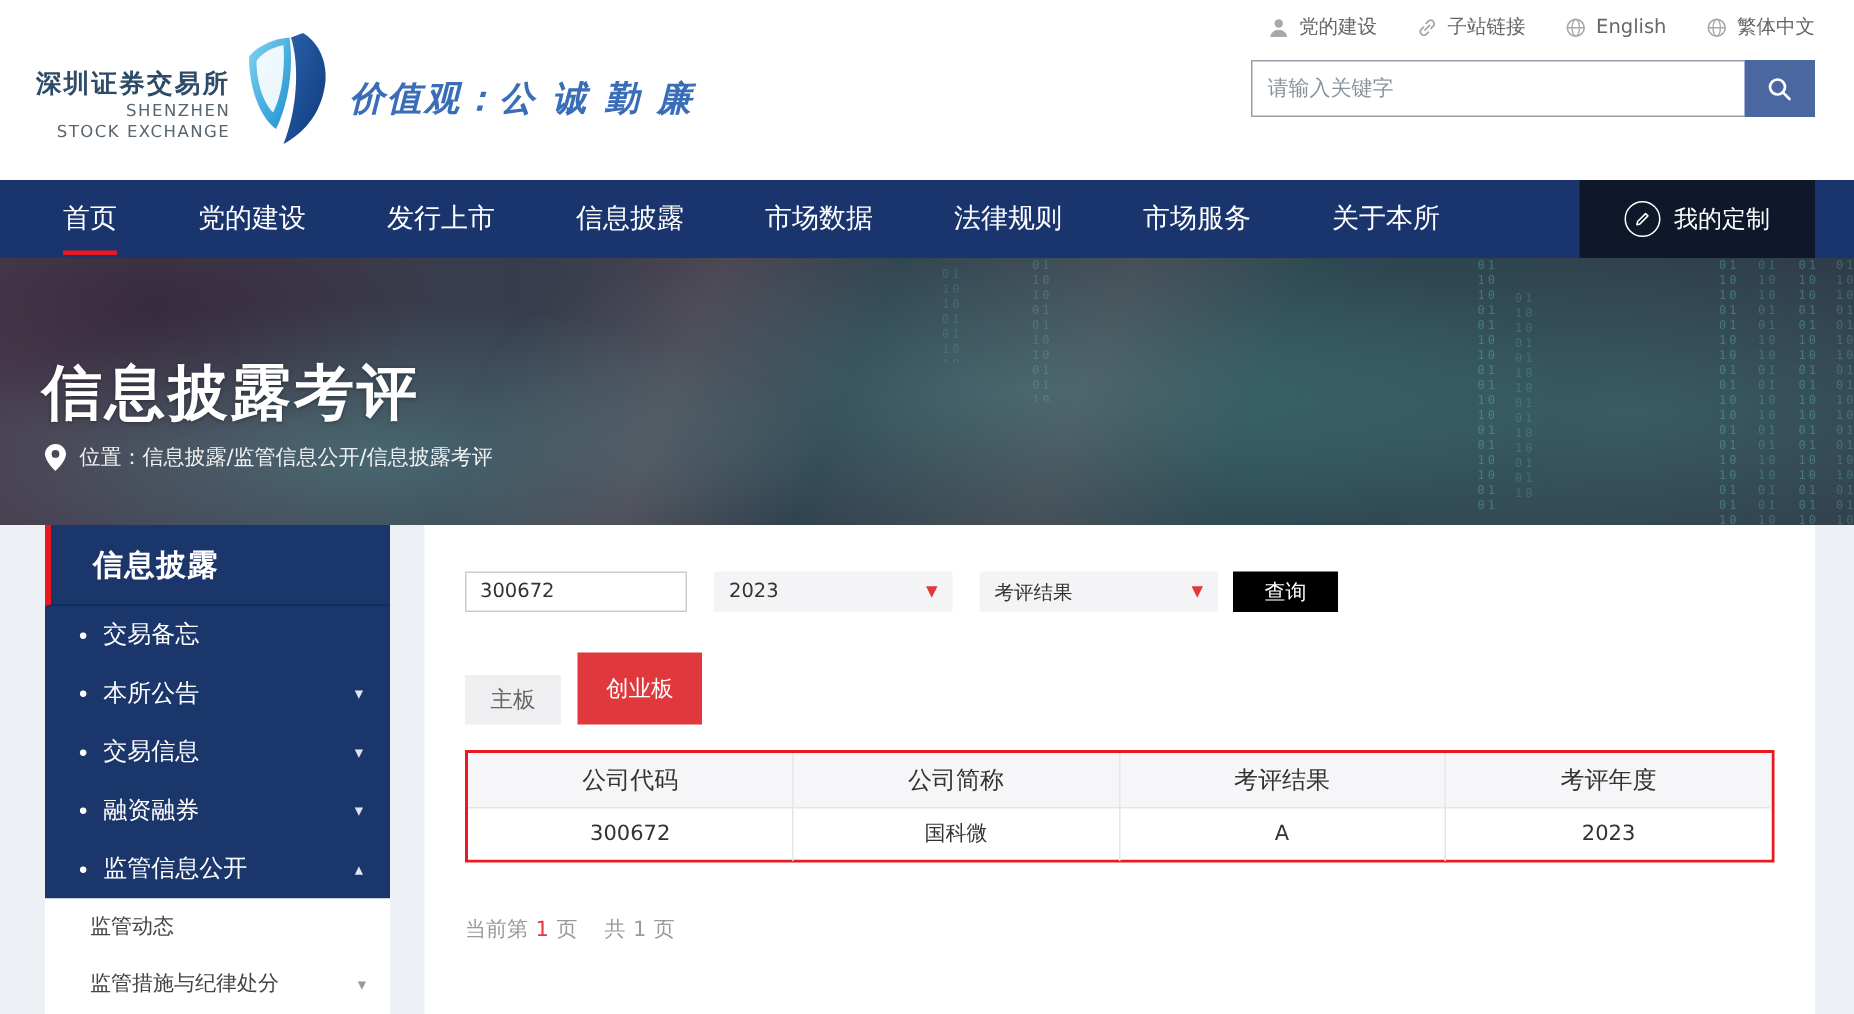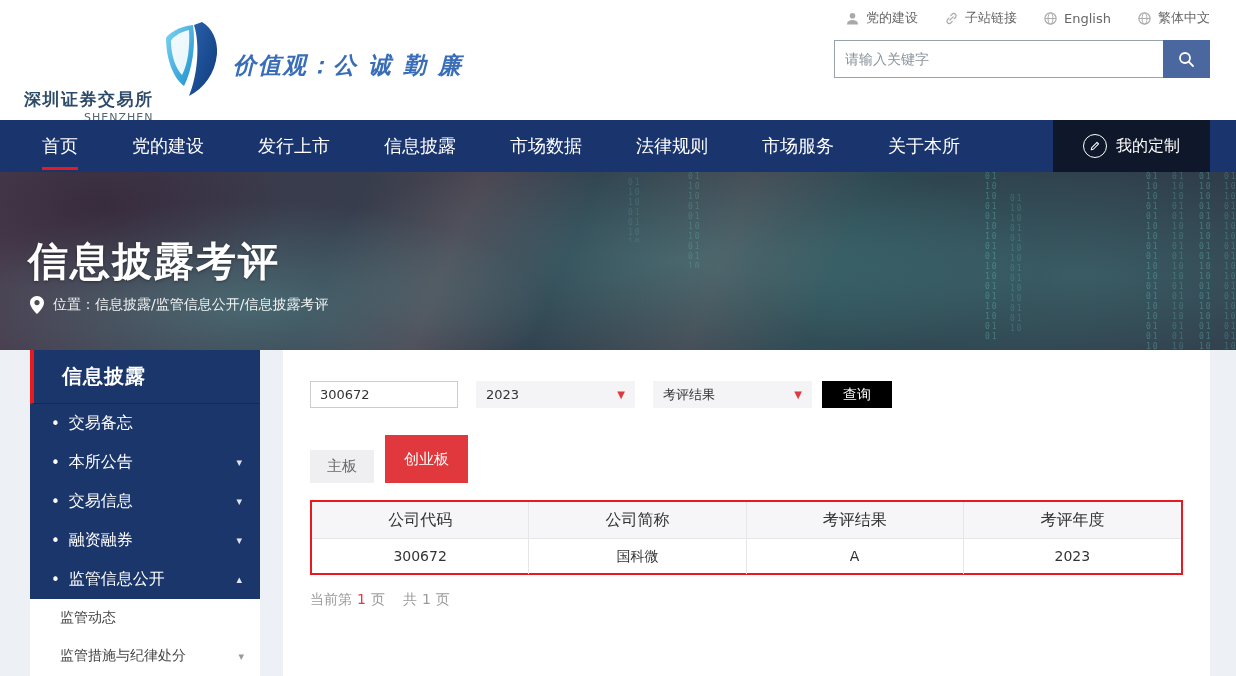--- a/index.html
+++ b/index.html
@@ -3,21 +3,21 @@
 <meta charset="utf-8">
 <style>
   * { margin:0; padding:0; box-sizing:border-box; }
   body { font-family:"DejaVu Sans","Liberation Sans",sans-serif; background:#fff; }
   .canvas { position:relative; width:1236px; height:676px; overflow:hidden; background:#fff; }
 
   
   .header { position:absolute; top:0; left:0; width:1236px; height:120px; background:#fff; }
   .logo { position:absolute; left:24px; top:22px; display:flex; align-items:flex-start; }
   .logo-text { display:flex; flex-direction:column; align-items:flex-end; margin-top:22px; }
-  .logo-cn { font-size:17px; font-weight:600; color:#2d4b68; letter-spacing:1.5px;margin-top:44px; }
+  .logo-cn { font-size:17px; font-weight:600; color:#2d4b68; letter-spacing:1.5px; }
   .logo-en { font-size:11px; color:#56656f; letter-spacing:1px; line-height:14px; }
   .logo-mark { margin-left:8px; }
   .slogan { position:absolute; left:233px; top:50px; font-family:"DejaVu Serif","Liberation Serif",serif;
             font-style:italic; font-weight:bold; font-size:23px; color:#3a6db8; letter-spacing:2px; }
   .top-links { position:absolute; top:9px; right:26px; display:flex; gap:26px; }
   .top-link { display:flex; align-items:center; gap:6px; font-size:13px; color:#666; cursor:pointer; }
   .search-bar { position:absolute; top:40px; right:26px; width:376px; height:38px; display:flex; }
   .search-input { flex:1; border:1px solid #98a2ad; border-right:none; padding:0 10px; font-size:14px; color:#333;
                   font-family:inherit; outline:none; }
   .search-input::placeholder { color:#8a939c; }
@@ -78,21 +78,21 @@
                font-size:14px; font-family:inherit; cursor:pointer; }
   .tabs { margin-top:27px; height:48px; display:flex; align-items:flex-end; gap:11px; }
   .tab { height:33px; line-height:33px; padding:0 17px; background:#efeff1; color:#666; font-size:15px; cursor:pointer; }
   .tab.active { height:48px; line-height:48px; padding:0 19px; background:#e0383c; color:#fff; }
   .table { margin-top:17px; border:2px solid #e8191f; }
   .trow { display:grid; grid-template-columns:repeat(4,1fr); text-align:center; }
   .trow.head { background:#f6f6f8; height:36px; line-height:36px; font-size:16px; color:#333; }
   .trow.body { background:#fff; height:35px; line-height:35px; font-size:14px; color:#333; border-top:1px solid #e6e6e9; }
   .tcell { border-right:1px solid #e6e6e9; }
   .tcell:last-child { border-right:none; }
-  .pagination { margin-top:16px; font-size:14px; color:#9a9a9a; }
+  .pagination { margin-top:36px; font-size:14px; color:#9a9a9a; }
   .pagination .cur { color:#e0383c; margin:0 5px; }
   .pagination .sep { margin-left:18px; }
   .pagination .num { margin:0 5px; }
 </style>
 </head>
 <body>
 
 <div class="canvas">
 
   <header class="header">

